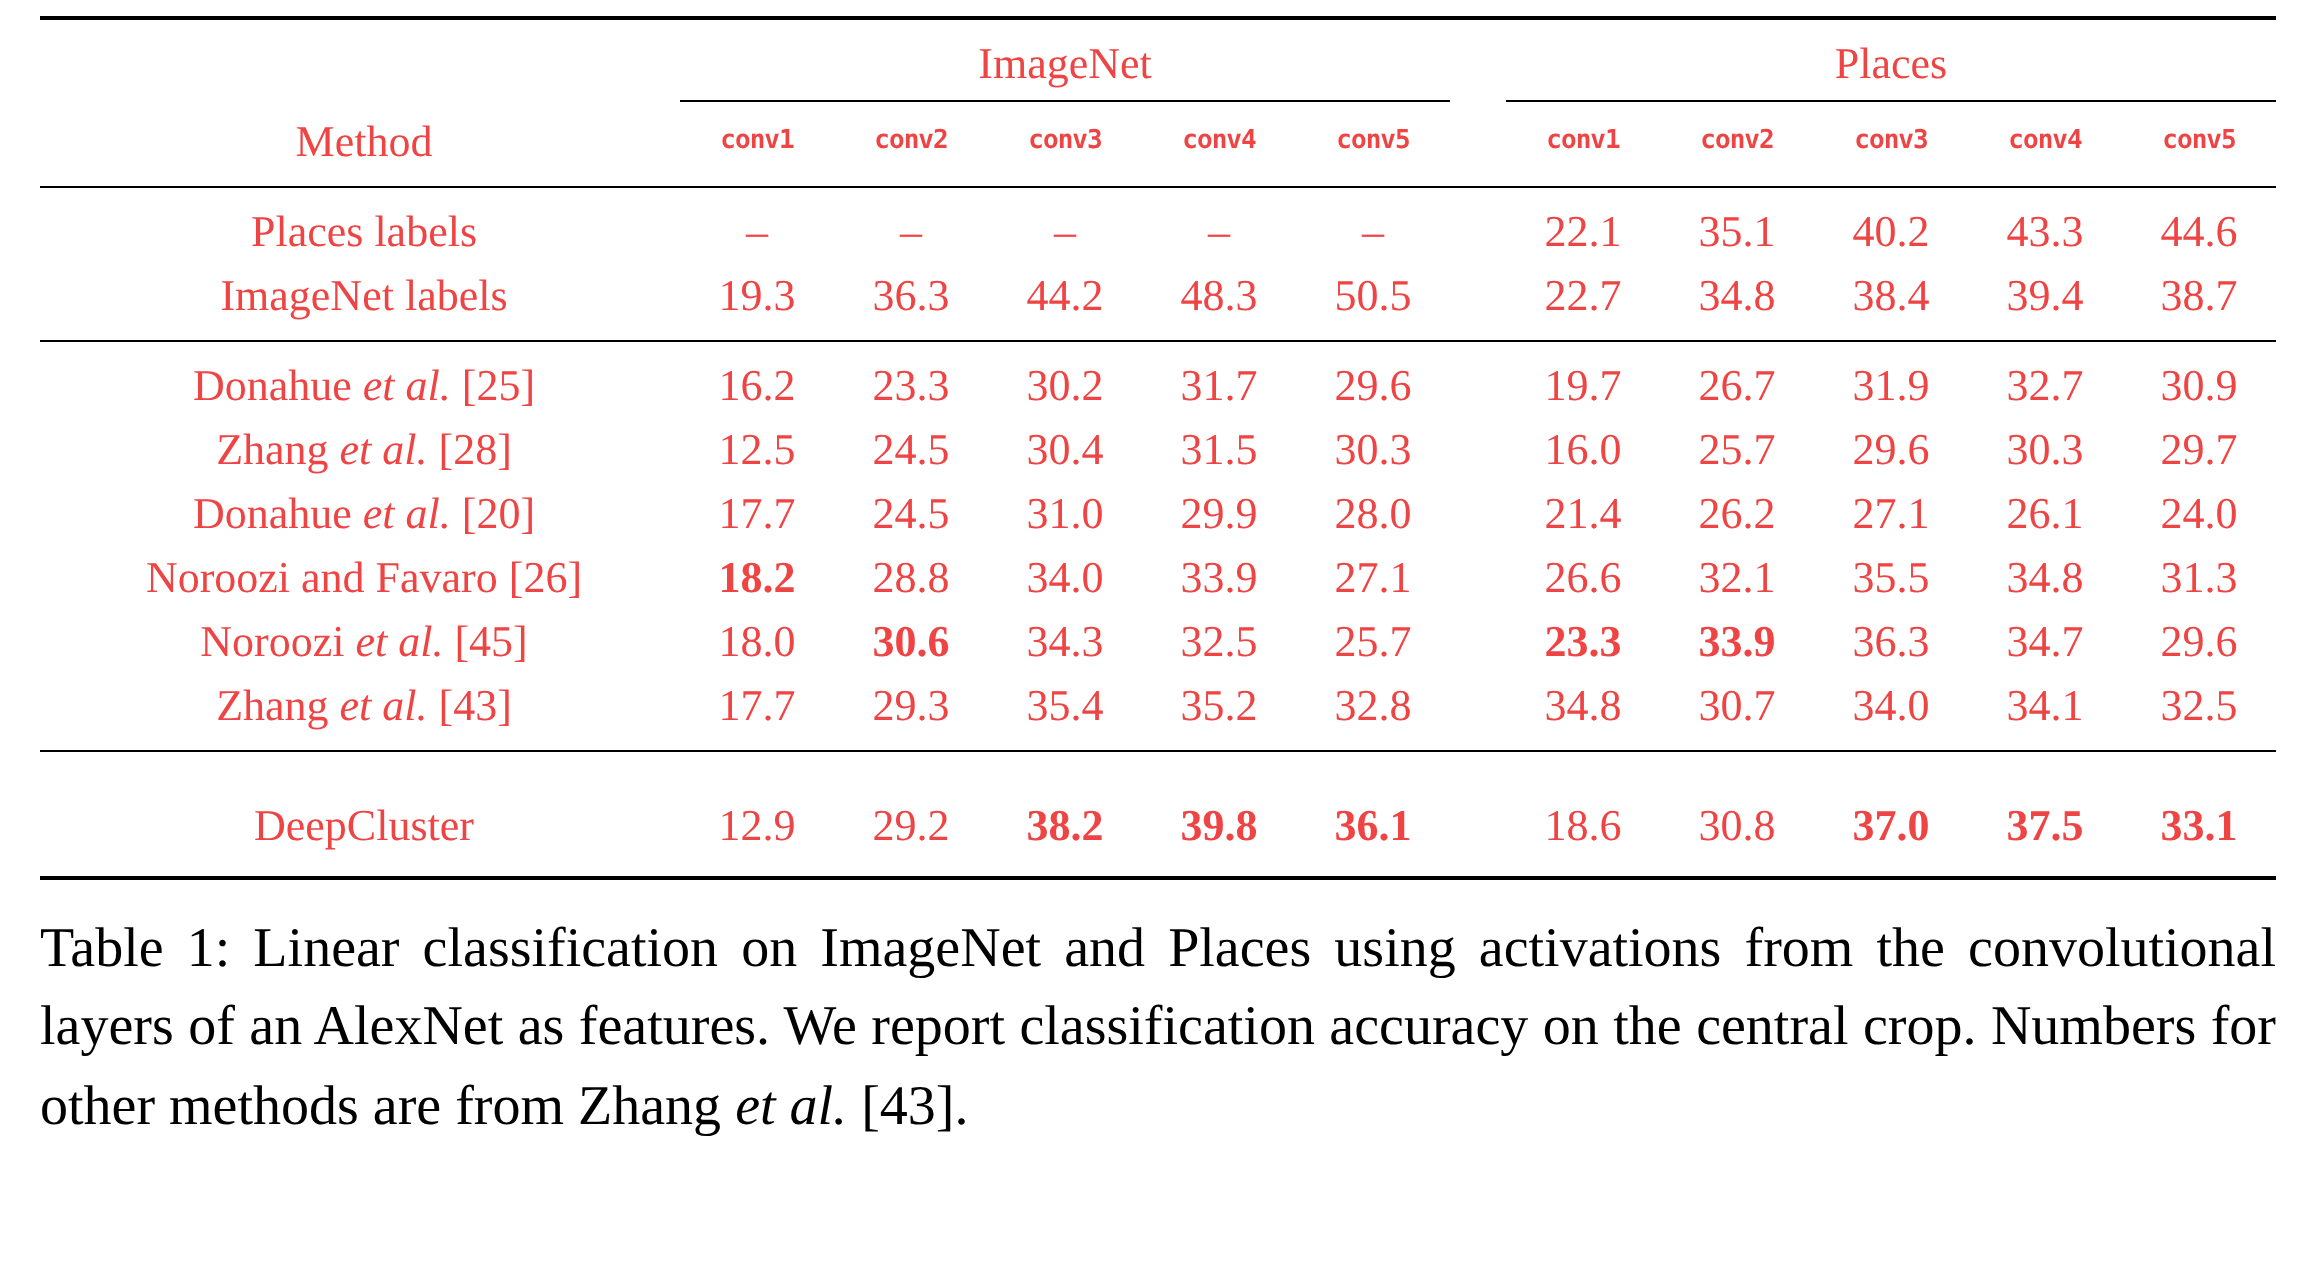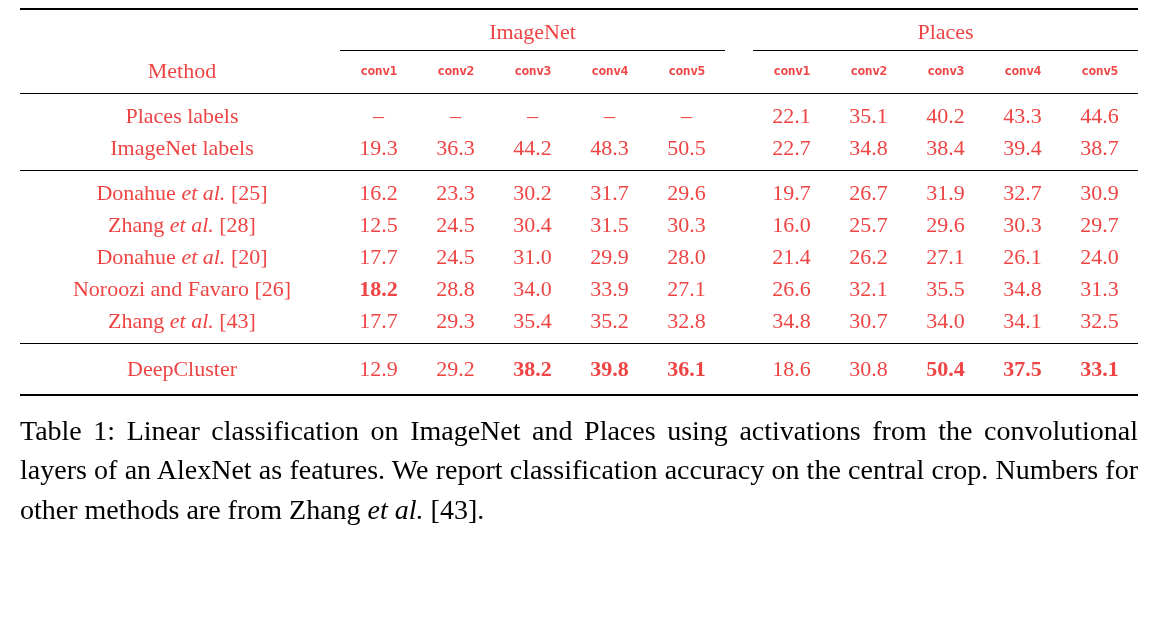--- a/index.html
+++ b/index.html
@@ -65,21 +65,21 @@
   }
   .conv {
     font-family: "DejaVu Sans Mono", monospace;
     font-weight: 600;
     font-size: 13px;
     text-align: center;
     letter-spacing: -0.5px;
   }
   tbody tr:first-child td { padding-top: 9px; }
   tbody tr:last-child td { padding-bottom: 9px; }
-  tbody.section-last tr td { padding-top: 12px; padding-bottom: 12px; }
+  tbody.section-last tr td { padding-top: 24px; padding-bottom: 12px; }
   td.bold { font-weight: bold; }
   .it { font-style: italic; }
   .caption {
     width: 1118px;
     margin: 15px 0 0 0;
     font-size: 28px;
     line-height: 1.42;
     text-align: justify;
     color: #000000;
   }
@@ -192,20 +192,34 @@
           <td class="num">33.9</td>
           <td class="num">27.1</td>
           <td class="gap-col"></td>
           <td class="num">26.6</td>
           <td class="num">32.1</td>
           <td class="num">35.5</td>
           <td class="num">34.8</td>
           <td class="num">31.3</td>
         </tr>
         <tr>
+          <td class="method-col"><span>Noroozi </span><span class="it">et al.</span><span> [45]</span></td>
+          <td class="num">18.0</td>
+          <td class="num bold">30.6</td>
+          <td class="num">34.3</td>
+          <td class="num">32.5</td>
+          <td class="num">25.7</td>
+          <td class="gap-col"></td>
+          <td class="num bold">23.3</td>
+          <td class="num bold">33.9</td>
+          <td class="num">36.3</td>
+          <td class="num">34.7</td>
+          <td class="num">29.6</td>
+        </tr>
+        <tr>
           <td class="method-col"><span>Zhang </span><span class="it">et al.</span><span> [43]</span></td>
           <td class="num">17.7</td>
           <td class="num">29.3</td>
           <td class="num">35.4</td>
           <td class="num">35.2</td>
           <td class="num">32.8</td>
           <td class="gap-col"></td>
           <td class="num">34.8</td>
           <td class="num">30.7</td>
           <td class="num">34.0</td>
@@ -217,20 +231,20 @@
         <tr>
           <td class="method-col"><span>DeepCluster</span></td>
           <td class="num">12.9</td>
           <td class="num">29.2</td>
           <td class="num bold">38.2</td>
           <td class="num bold">39.8</td>
           <td class="num bold">36.1</td>
           <td class="gap-col"></td>
           <td class="num">18.6</td>
           <td class="num">30.8</td>
-          <td class="num bold">50.4</td>
+          <td class="num bold">37.0</td>
           <td class="num bold">37.5</td>
           <td class="num bold">33.1</td>
         </tr>
       </tbody>
   </table>
   <p class="caption" id="caption"><span>Table 1: Linear classification on ImageNet and Places using activations from the convolutional layers of an AlexNet as features. We report classification accuracy on the central crop. Numbers for other methods are from Zhang </span><span class="it">et al.</span><span> [43].</span></p>
 </div>
 
 </body></html>

